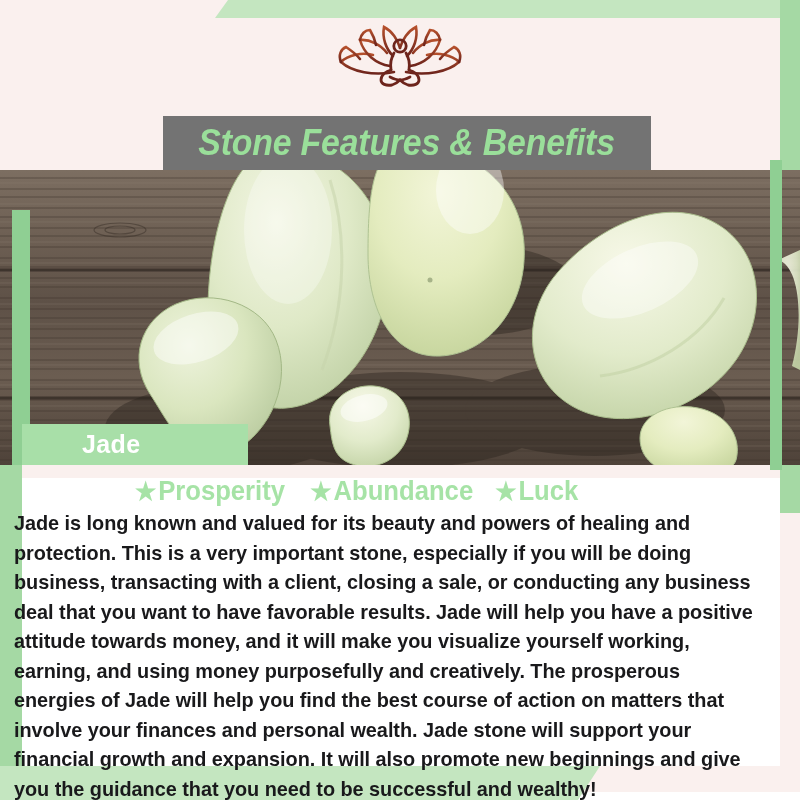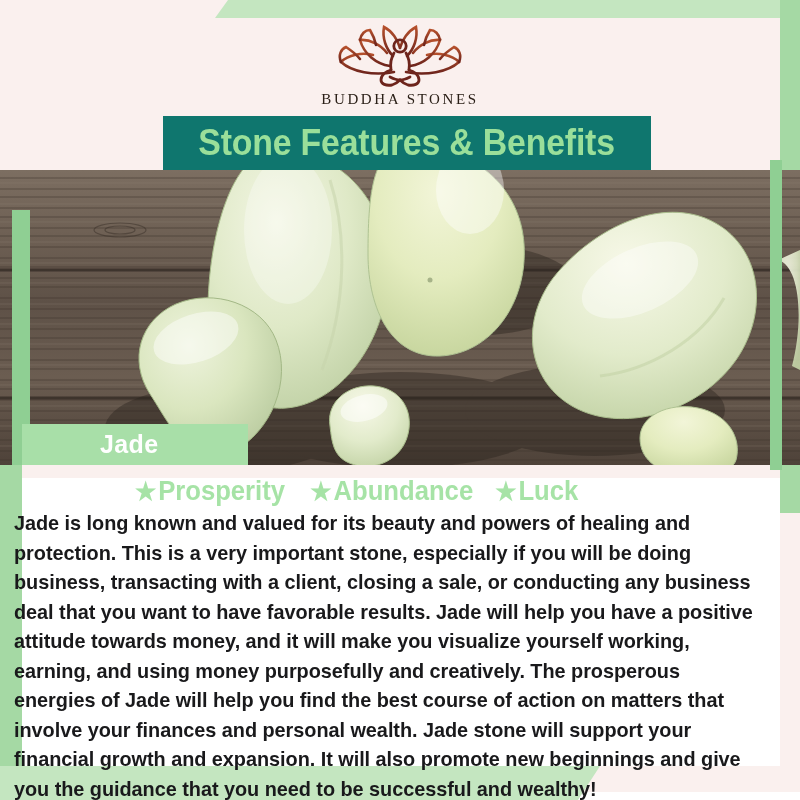--- a/index.html
+++ b/index.html
@@ -119,25 +119,26 @@
     white-space: nowrap;
   }
 
   
   .title-banner {
     position: absolute;
     top: 116px;
     left: 163px;
     width: 488px;
     height: 54px;
-    background: #0f766e;
+    background: #737373;
     z-index: 6;
     display: flex;
     align-items: center;
     justify-content: center;
+    font-style: italic;
   }
   .title-text {
     font-family: "Liberation Sans Narrow", "Liberation Sans", sans-serif;
     font-weight: 700;
     font-size: 36px;
     color: #9adf9a;
     letter-spacing: -0.2px;
     transform: scaleX(0.94);
     white-space: nowrap;
   }
@@ -159,21 +160,21 @@
   .jade-label {
     position: absolute;
     top: 424px;
     left: 22px;
     width: 226px;
     height: 41px;
     background: #a8dfa8;
     z-index: 6;
     display: flex;
     align-items: center;
-    padding-left: 78px;
+    padding-left: 60px;
     box-sizing: border-box;
   }
   .jade-label-text {
     color: #ffffff;
     font-size: 25px;
     font-weight: 700;
     letter-spacing: 0.4px;
   }
 
   
@@ -280,21 +281,20 @@
 
           <path d="M70 31 C67 36 66 42 67 48"></path>
           <path d="M82 31 C85 36 86 42 85 48"></path>
 
           <path d="M67 48 C62 49 57 53 57 58 C57 62 62 64 68 63 C72 62 74 60 76 58"></path>
           <path d="M85 48 C90 49 95 53 95 58 C95 62 90 64 84 63 C80 62 78 60 76 58"></path>
           <path d="M66 55 C70 57 73 58 76 58 C79 58 82 57 86 55"></path>
         </g>
       </svg>
     </span>
-    <div class="logo-word">BUDDHA STONES</div>
   </div>
 
   <div class="title-banner">
     <div class="title-text">Stone Features &amp; Benefits</div>
   </div>
 
   <div class="photo">
     <svg width="800" height="295" viewBox="0 0 800 295" xmlns="http://www.w3.org/2000/svg">
       <defs>
         <linearGradient id="wood" x1="0" y1="0" x2="0" y2="1">

